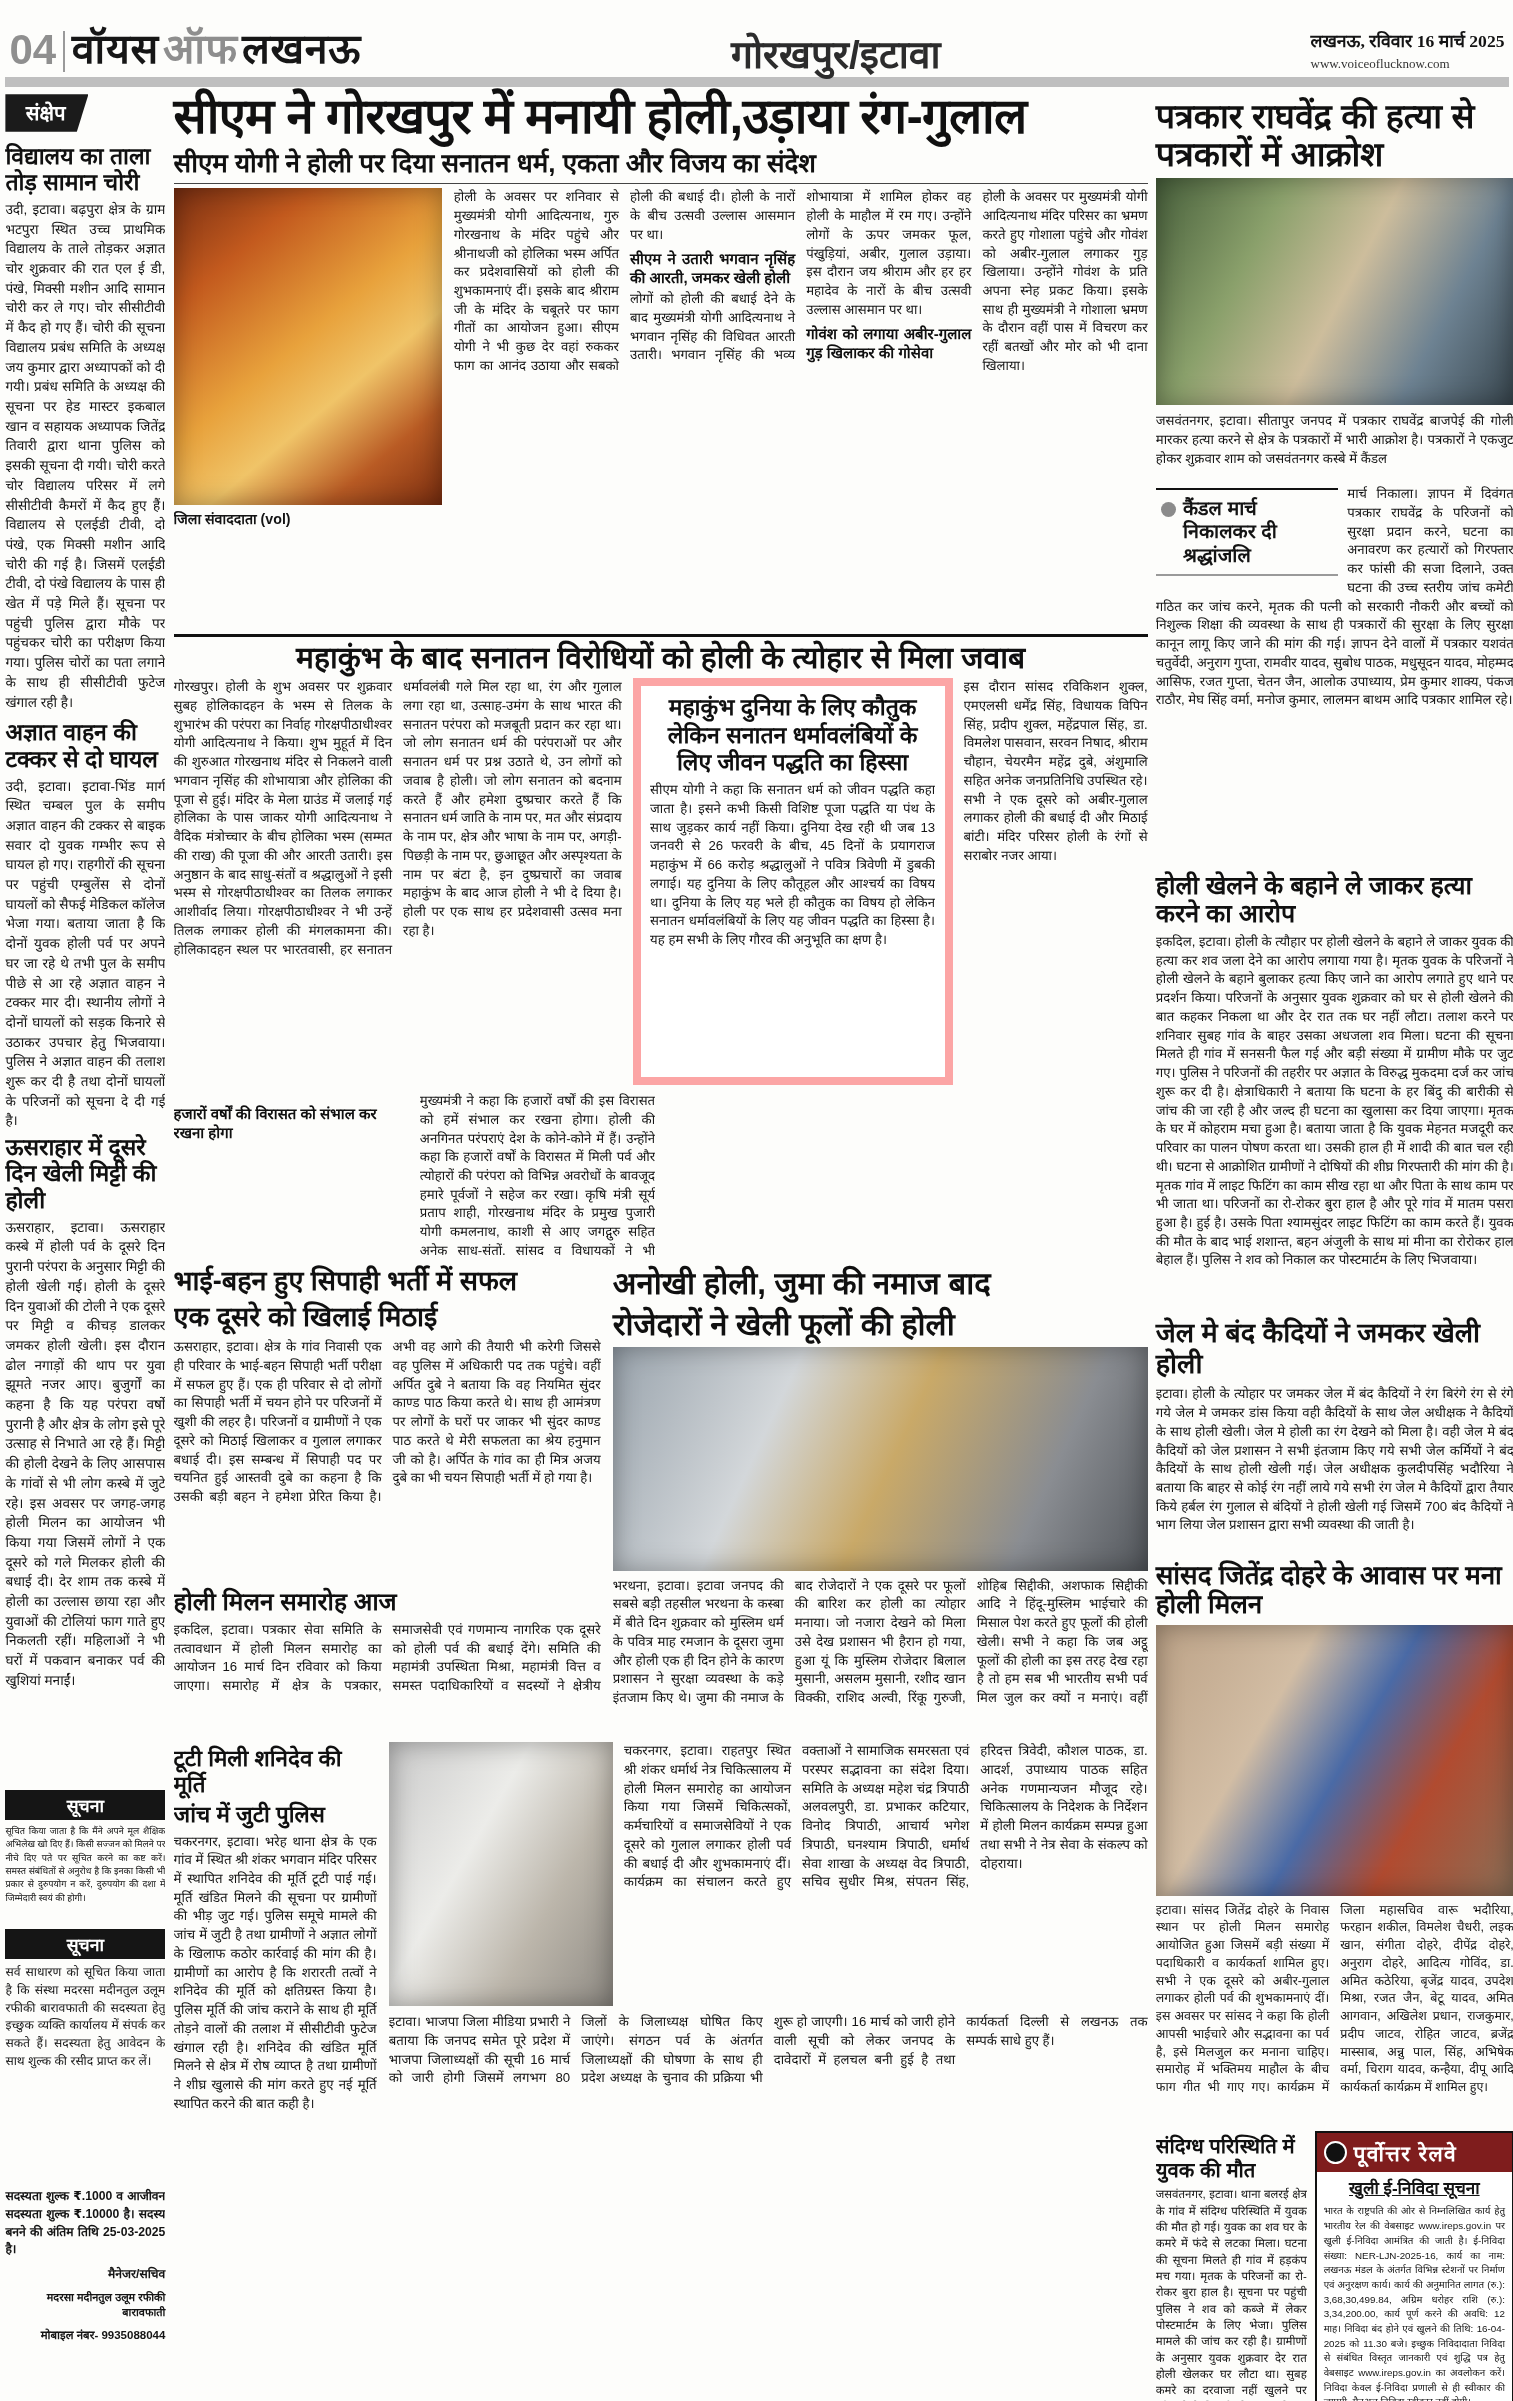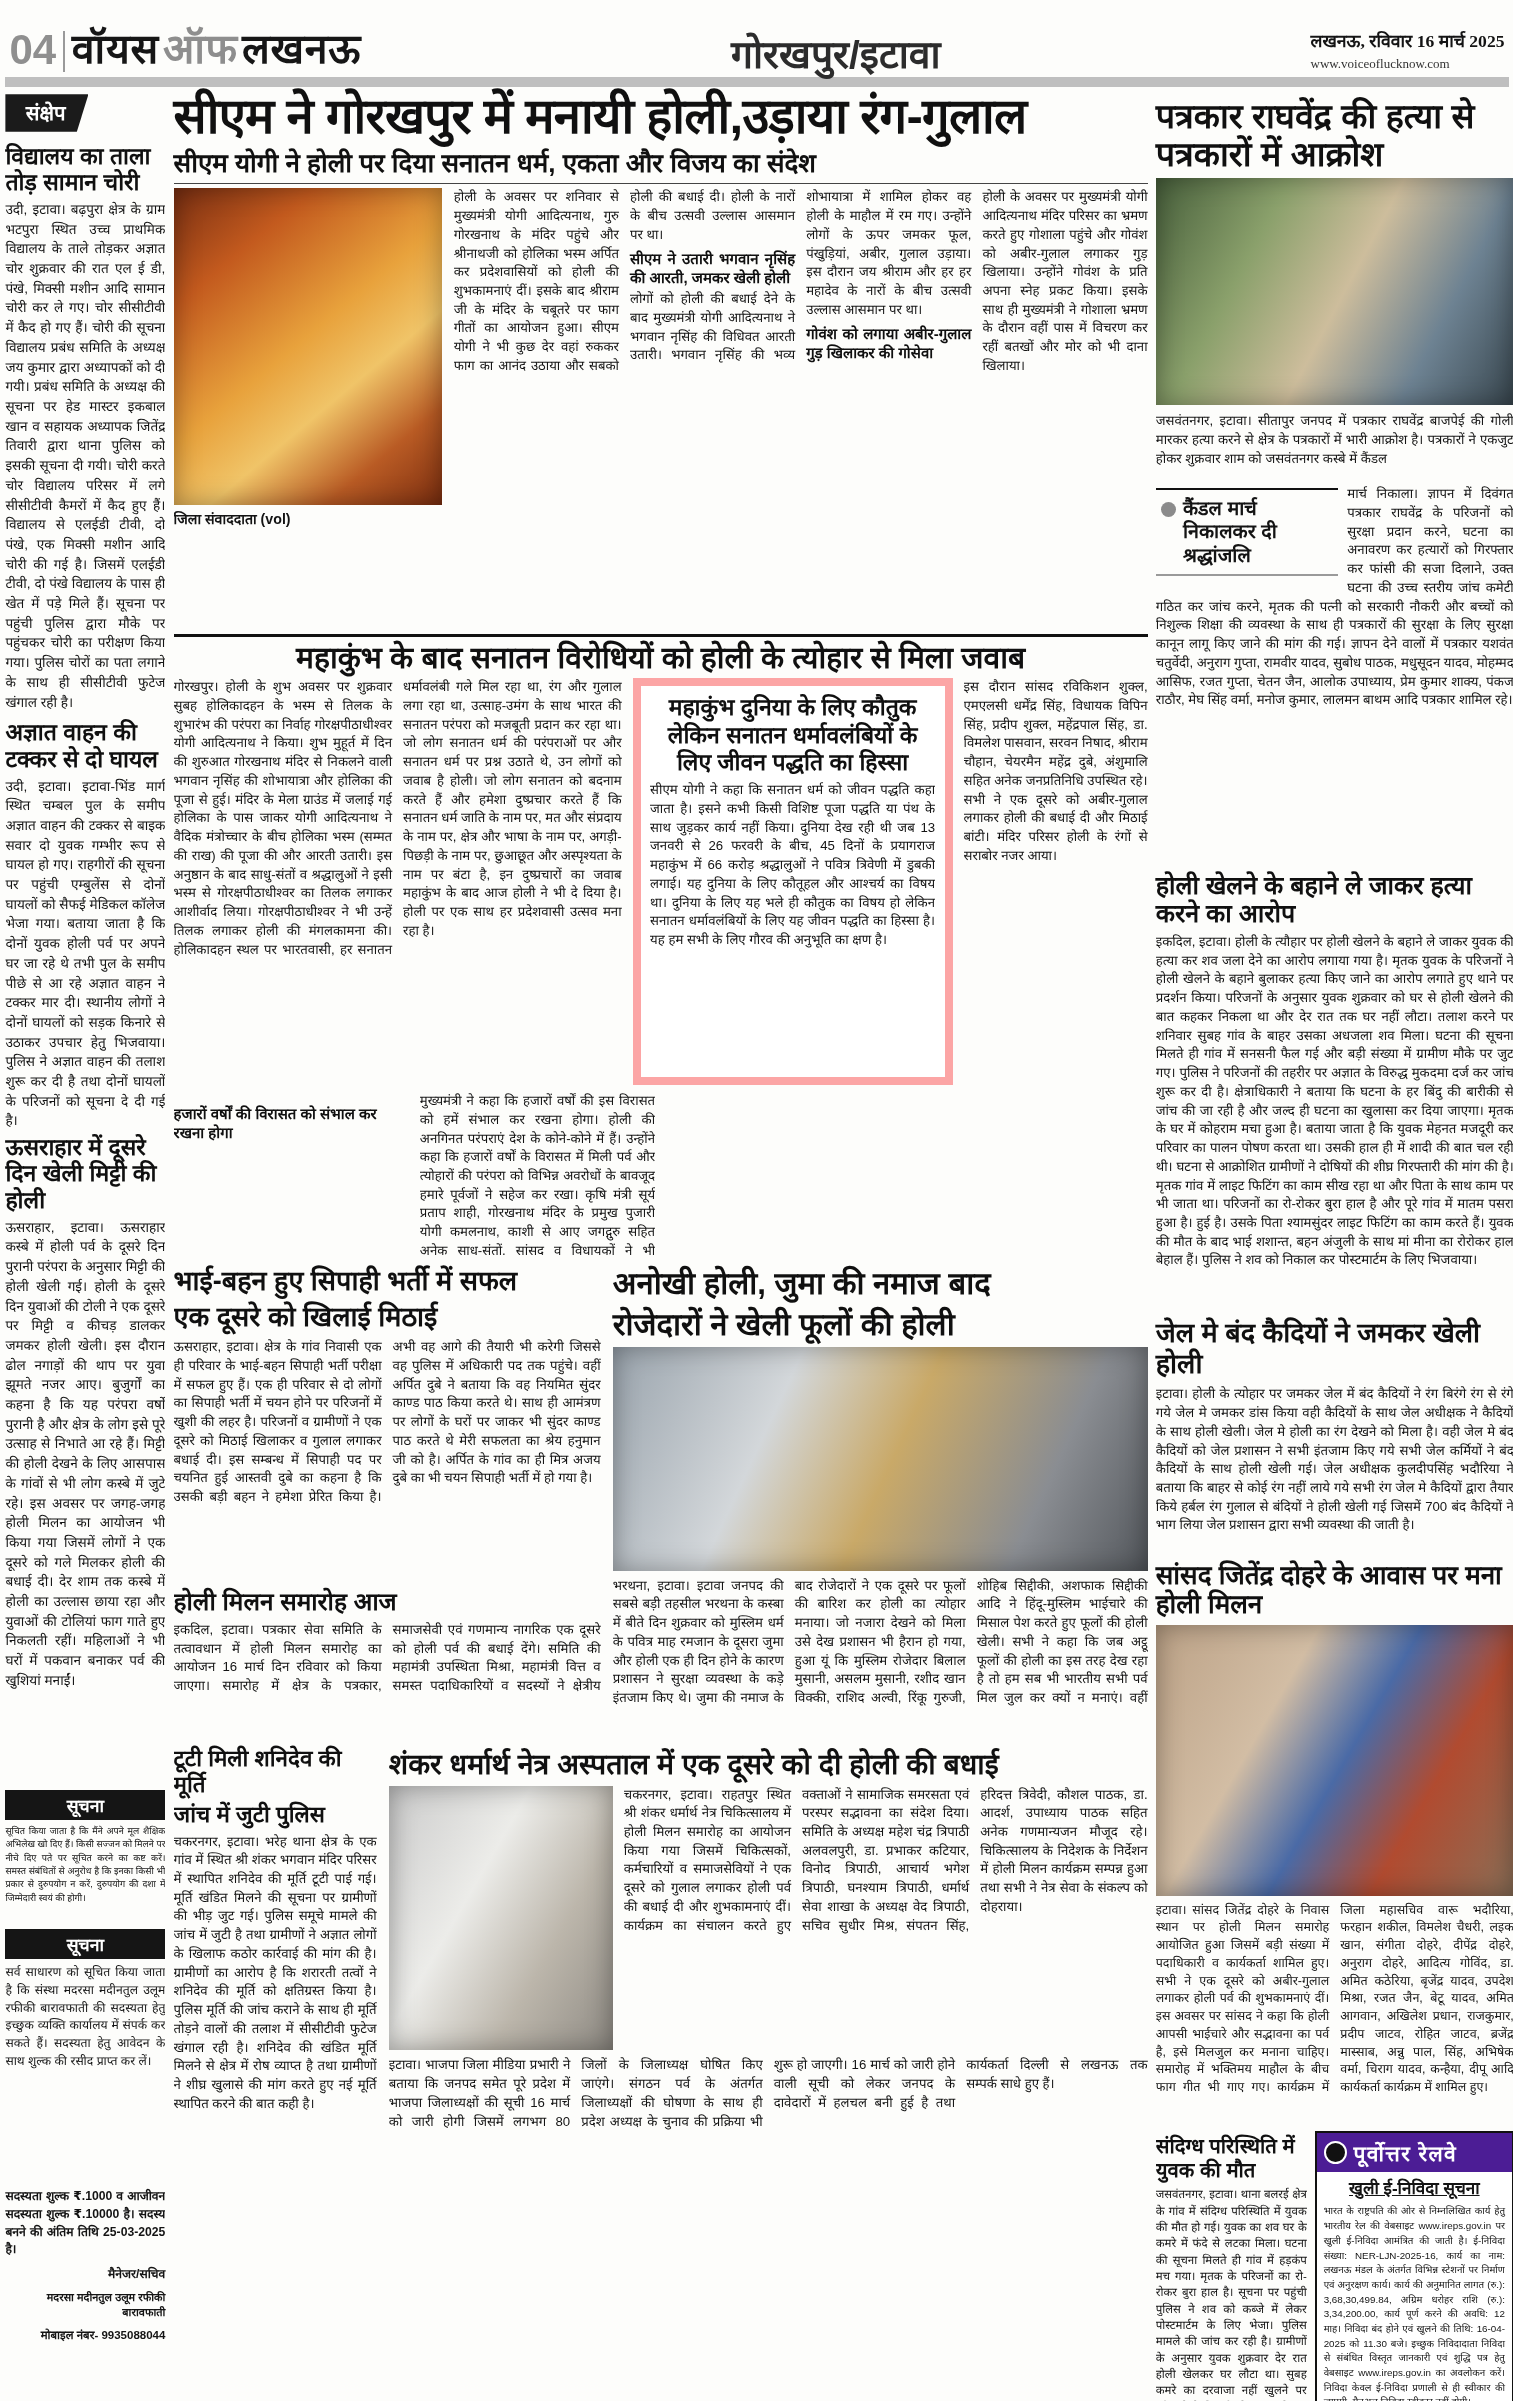--- a/index.html
+++ b/index.html
@@ -54,21 +54,21 @@
   .notice-bar{background:#151515;color:#fff;text-align:center;font-size:17.6px;font-weight:800;padding:2.7px 0;margin:9.5px 0 5.4px 0;}
   .notice-small{font-size:9.2px;line-height:1.45;text-align:justify;}
   .sig{text-align:right;font-weight:800;font-size:12.2px;line-height:1.4;margin-top:6.8px;}
   
   .mkbox{border:8px solid #fca5a5;padding:8.1px 9.5px;background:#fff;}
   .mkbox h3{font-size:23px;font-weight:800;text-align:center;line-height:1.18;margin-bottom:5.4px;}
   .candle{float:left;width:182px;border-top:2.7px solid #111;border-bottom:2.7px solid #9a9a9a;
           padding:6.8px 5.4px;margin:2.7px 9.5px 4.1px 0;font-size:19.7px;font-weight:800;line-height:1.2;display:flex;gap:6.8px;}
   .bullet{width:15px;height:15px;border-radius:50%;background:#8b8b8b;flex:0 0 auto;margin-top:5.4px;}
   .rail{border:2px solid #111;background:#fff;}
-  .rail-head{background:#4c1d95;color:#fff;display:flex;align-items:center;gap:6.8px;padding:5.4px 6.8px;}
+  .rail-head{background:#7f1d1d;color:#fff;display:flex;align-items:center;gap:6.8px;padding:5.4px 6.8px;}
   .rail-logo{width:23px;height:23px;border-radius:50%;border:2px solid #fff;background:#111;flex:0 0 auto;}
   .rail-brand{font-size:21px;font-weight:800;letter-spacing:1.4px;}
   .rail-title{font-size:17px;font-weight:800;text-align:center;text-decoration:underline;padding:4.1px 2.7px 1.4px 2.7px;}
   .rail-body{font-size:9.8px;line-height:1.5;padding:4.1px 6.8px;text-align:justify;}
   .clip{overflow:hidden;}
 </style>
 </head>
 <body>
 
 <div class="page">
@@ -182,21 +182,20 @@
         </div>
       </div>
 
       <div style="display:flex;gap:12.2px;margin-top:6.8px;height:597px;overflow:hidden;">
         <div style="width:203px;flex:0 0 auto;">
           <h3 class="h-sm">टूटी मिली शनिदेव की मूर्ति</h3>
           <h3 class="h-sm" style="margin-top:0;">जांच में जुटी पुलिस</h3>
           <div class="body clip" style="height:475px;">चकरनगर, इटावा। भरेह थाना क्षेत्र के एक गांव में स्थित श्री शंकर भगवान मंदिर परिसर में स्थापित शनिदेव की मूर्ति टूटी पाई गई। मूर्ति खंडित मिलने की सूचना पर ग्रामीणों की भीड़ जुट गई। पुलिस समूचे मामले की जांच में जुटी है तथा ग्रामीणों ने अज्ञात लोगों के खिलाफ कठोर कार्रवाई की मांग की है। ग्रामीणों का आरोप है कि शरारती तत्वों ने शनिदेव की मूर्ति को क्षतिग्रस्त किया है। पुलिस मूर्ति की जांच कराने के साथ ही मूर्ति तोड़ने वालों की तलाश में सीसीटीवी फुटेज खंगाल रही है। शनिदेव की खंडित मूर्ति मिलने से क्षेत्र में रोष व्याप्त है तथा ग्रामीणों ने शीघ्र खुलासे की मांग करते हुए नई मूर्ति स्थापित करने की बात कही है।</div>
         </div>
         <div style="flex:1;">
-          <h2 class="h-med" style="font-size:28.5px;">शंकर धर्मार्थ नेत्र अस्पताल में एक दूसरे को दी होली की बधाई</h2>
           <div style="display:flex;gap:11px;height:264px;overflow:hidden;">
             <div class="photo ph-shankar" style="width:224px;height:264px;flex:0 0 auto;"></div>
             <div class="cols3 body clip" style="flex:1;height:264px;">चकरनगर, इटावा। राहतपुर स्थित श्री शंकर धर्मार्थ नेत्र चिकित्सालय में होली मिलन समारोह का आयोजन किया गया जिसमें चिकित्सकों, कर्मचारियों व समाजसेवियों ने एक दूसरे को गुलाल लगाकर होली पर्व की बधाई दी और शुभकामनाएं दीं। कार्यक्रम का संचालन करते हुए वक्ताओं ने सामाजिक समरसता एवं परस्पर सद्भावना का संदेश दिया। समिति के अध्यक्ष महेश चंद्र त्रिपाठी अलवलपुरी, डा. प्रभाकर कटियार, विनोद त्रिपाठी, आचार्य भगेश त्रिपाठी, घनश्याम त्रिपाठी, धर्मार्थ सेवा शाखा के अध्यक्ष वेद त्रिपाठी, सचिव सुधीर मिश्र, संपतन सिंह, हरिदत्त त्रिवेदी, कौशल पाठक, डा. आदर्श, उपाध्याय पाठक सहित अनेक गणमान्यजन मौजूद रहे। चिकित्सालय के निदेशक के निर्देशन में होली मिलन कार्यक्रम सम्पन्न हुआ तथा सभी ने नेत्र सेवा के संकल्प को दोहराया।</div>
           </div>
           <div class="cols4 body clip" style="height:244px;margin-top:6.8px;">इटावा। भाजपा जिला मीडिया प्रभारी ने बताया कि जनपद समेत पूरे प्रदेश में भाजपा जिलाध्यक्षों की सूची 16 मार्च को जारी होगी जिसमें लगभग 80 जिलों के जिलाध्यक्ष घोषित किए जाएंगे। संगठन पर्व के अंतर्गत जिलाध्यक्षों की घोषणा के साथ ही प्रदेश अध्यक्ष के चुनाव की प्रक्रिया भी शुरू हो जाएगी। 16 मार्च को जारी होने वाली सूची को लेकर जनपद के दावेदारों में हलचल बनी हुई है तथा कार्यकर्ता दिल्ली से लखनऊ तक सम्पर्क साधे हुए हैं।</div>
         </div>
       </div>
 
     </div>
 

